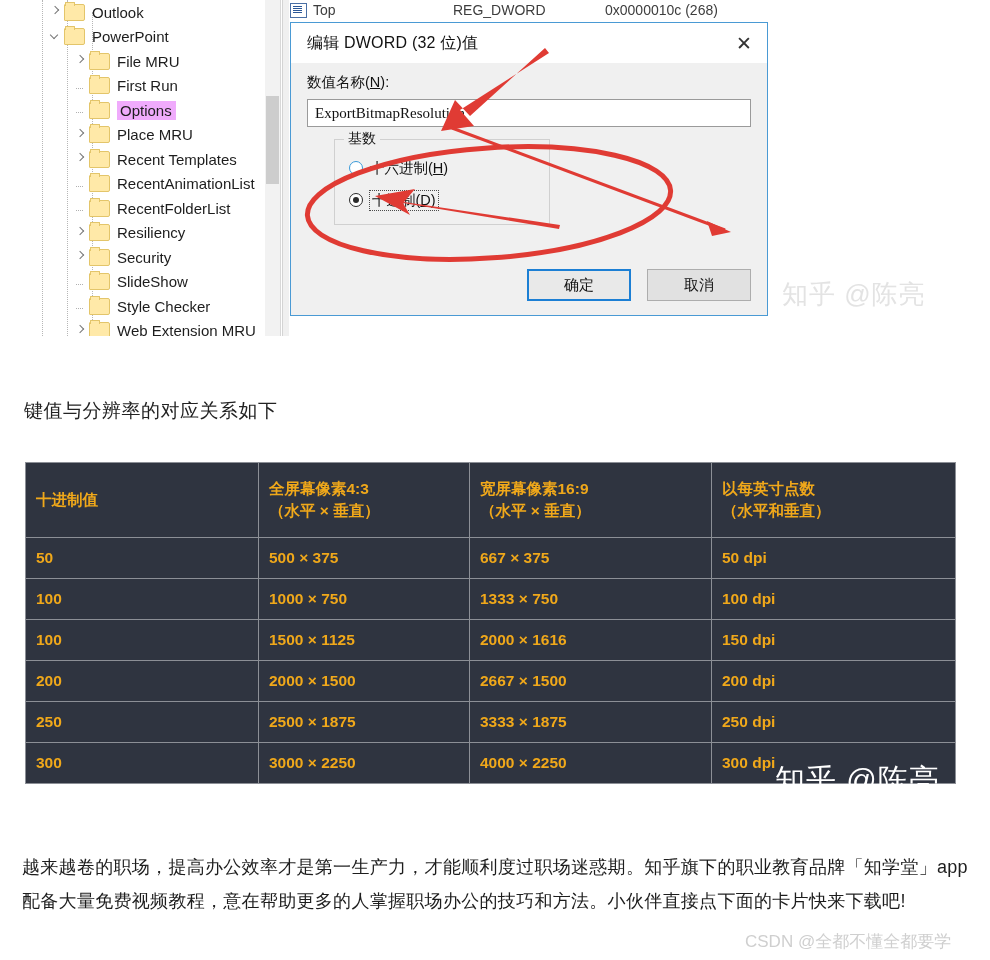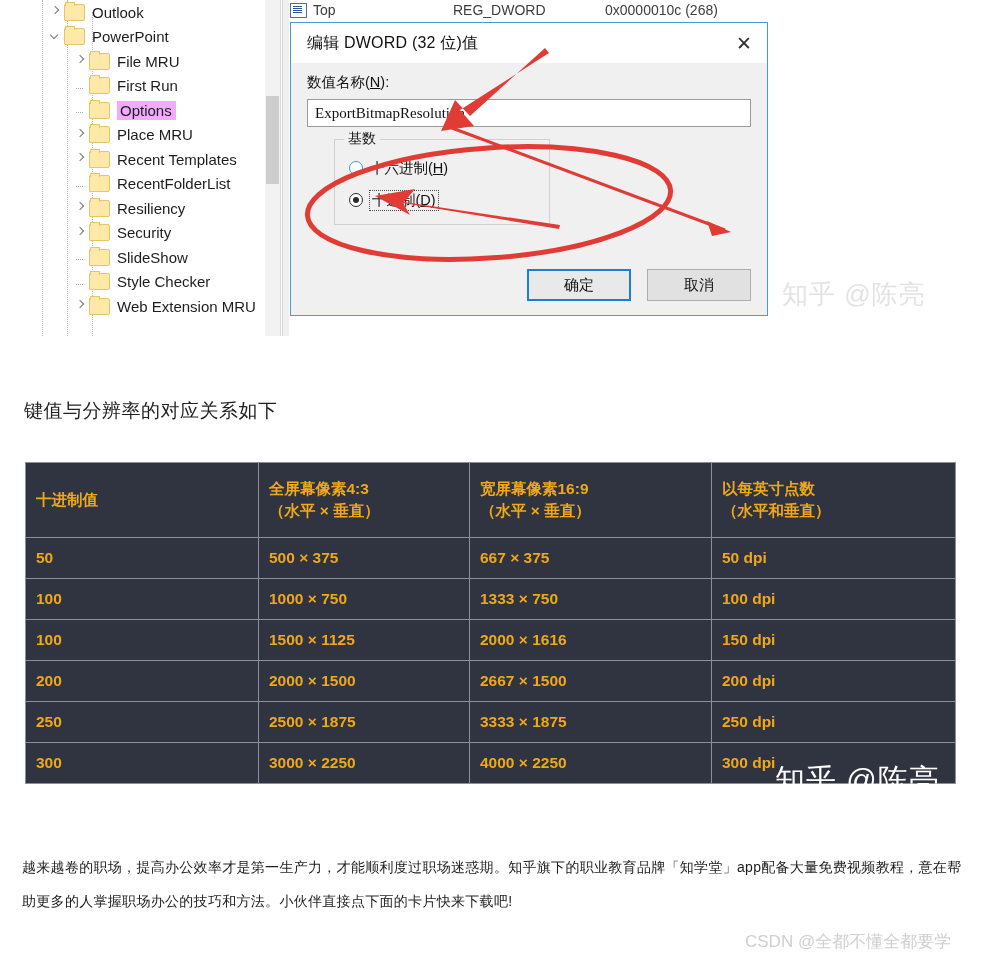--- a/index.html
+++ b/index.html
@@ -365,21 +365,21 @@
     white-space: nowrap;
     letter-spacing: 1px;
   }
 
   
   #footer-paragraph {
     position: absolute;
     left: 22px;
     top: 850px;
     width: 946px;
-    font-size: 14px;
+    font-size: 18px;
     line-height: 34px;
     color: #1d1d1d;
     letter-spacing: .3px;
   }
   #csdn-watermark {
     position: absolute;
     left: 745px;
     top: 930px;
     font-size: 17px;
     color: #cfcfcf;
@@ -423,20 +423,25 @@
         </div>
         <div class="tree-row" style="padding-left: 55px;">
           <span class="chevron has"></span>
           <span class="folder"></span>
           <span class="tree-label">Place MRU</span>
         </div>
         <div class="tree-row" style="padding-left: 55px;">
           <span class="chevron has"></span>
           <span class="folder"></span>
           <span class="tree-label">Recent Templates</span>
+        </div>
+        <div class="tree-row" style="padding-left: 55px;">
+          <span class="chevron leaf"></span>
+          <span class="folder"></span>
+          <span class="tree-label">RecentAnimationList</span>
         </div>
         <div class="tree-row" style="padding-left: 55px;">
           <span class="chevron leaf"></span>
           <span class="folder"></span>
           <span class="tree-label">RecentFolderList</span>
         </div>
         <div class="tree-row" style="padding-left: 55px;">
           <span class="chevron has"></span>
           <span class="folder"></span>
           <span class="tree-label">Resiliency</span>

